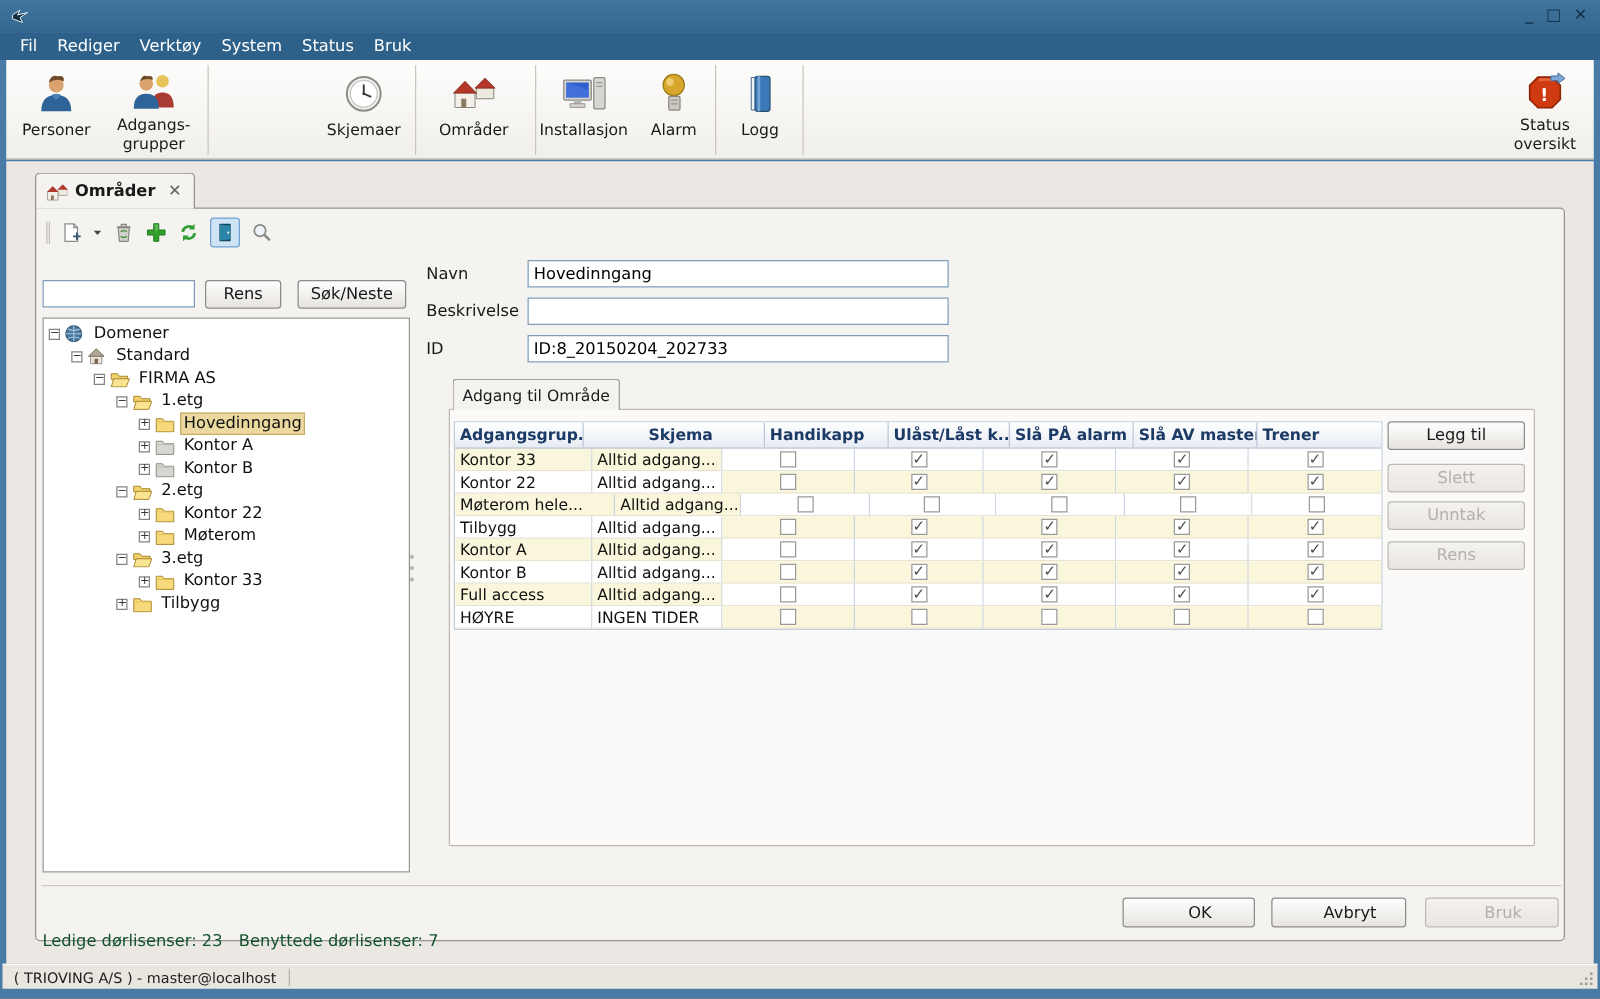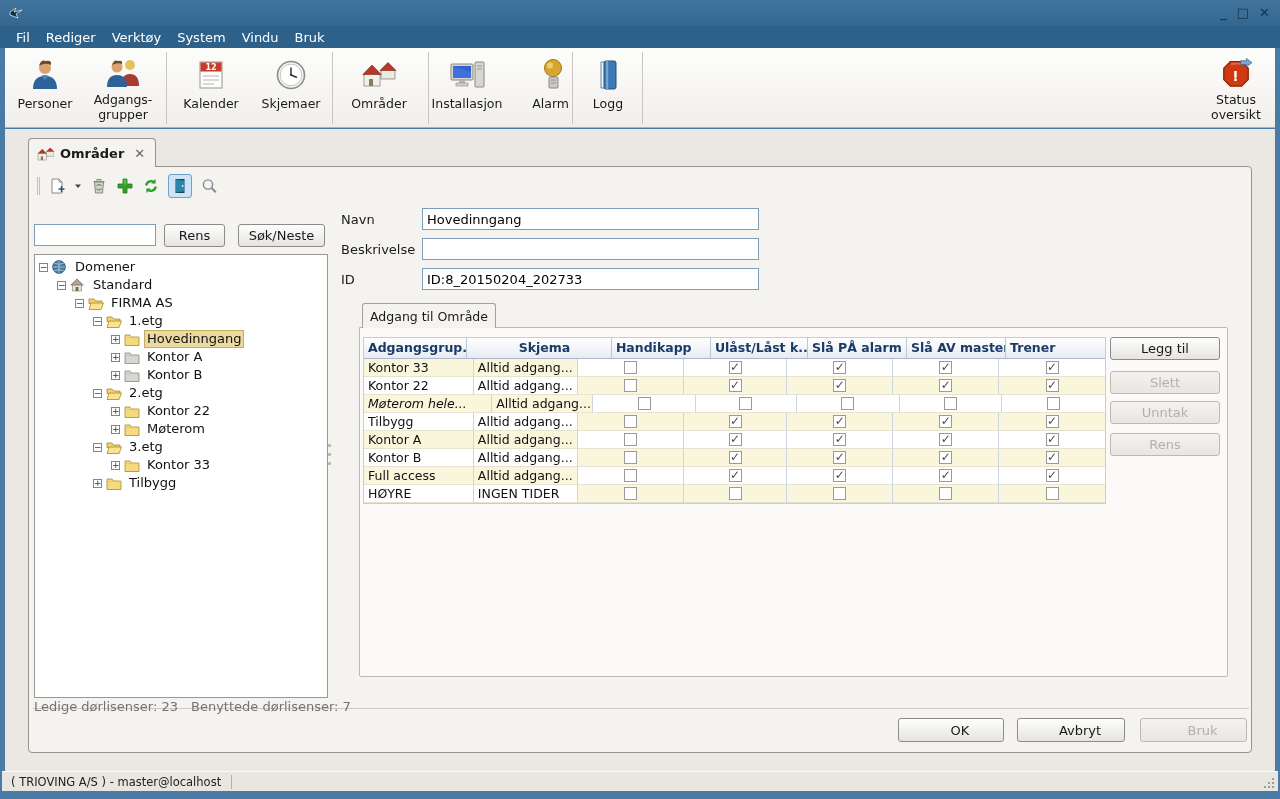--- a/index.html
+++ b/index.html
@@ -83,21 +83,21 @@
   .td:last-child{border-right:none;}
   .td.ck{display:flex;align-items:center;justify-content:center;padding:0;}
   .td.cream{background:#faf6dc;}
   .checkbox{width:13px;height:13px;border:1px solid #9a9a9a;background:#fff;
     display:flex;align-items:center;justify-content:center;font-size:12px;color:#4a4a4a;
     line-height:11px;cursor:default;}
   .sidebtns{position:absolute;left:750px;top:9px;width:112px;}
   .sidebtn{display:block;width:110px;height:23px;margin:0;}
   
   .footer-sep{position:absolute;left:4px;top:541px;width:1216px;height:1px;background:#ccc9c3;}
-  .lic-label{position:absolute;top:530px;font-size:13px;color:#737373;line-height:20px;}
+  .lic-label{position:absolute;top:577px;font-size:13px;color:#14532d;line-height:20px;}
   .foot-btn{position:absolute;top:551px;height:24px;padding-left:24px;}
   
   .statusbar{position:absolute;left:2px;top:771px;width:1276px;height:20px;background:#e9e6df;
     border-top:1px solid #fbfaf7;display:flex;align-items:center;}
   .status-text{font-size:11.5px;color:#222;margin-left:9px;}
   .status-sep{width:1px;height:14px;background:#b5b2ac;margin-left:10px;}
   .resize-grip{position:absolute;right:4px;bottom:3px;width:12px;height:12px;}
   .resize-grip i{position:absolute;width:2px;height:2px;background:#a09d96;}
   .resize-grip i:nth-child(1){right:0;bottom:0;}
   .resize-grip i:nth-child(2){right:4px;bottom:0;}
@@ -122,21 +122,21 @@
         <span class="winctrl">□</span>
         <span class="winctrl">✕</span>
       </span>
   </div>
 
   <div class="menubar">
       <span class="menu-item">Fil</span>
       <span class="menu-item">Rediger</span>
       <span class="menu-item">Verktøy</span>
       <span class="menu-item">System</span>
-      <span class="menu-item">Vindu</span>
+      <span class="menu-item">Status</span>
       <span class="menu-item">Bruk</span>
     </div>
 
   <div class="toolbar">
     <div class="tb-item" style="left:80px;width:76px;">
       <span class="tb-icon">
         <svg width="38" height="34" viewBox="0 0 38 34">
           <circle cx="26" cy="9" r="5" fill="#e6c25a"></circle>
           <path d="M17 30q0-12 9-12t9 12z" fill="#a83c32"></path>
           <circle cx="13" cy="11" r="5.5" fill="#d9a26e"></circle>
@@ -151,35 +151,20 @@
         <svg width="34" height="34" viewBox="0 0 34 34">
           <circle cx="17" cy="10" r="6" fill="#d9a26e"></circle>
           <path d="M11 8q2-7 7-5q6-1 5 4q-6-3-12 1z" fill="#6e4a28"></path>
           <path d="M5 31q0-13 12-13t12 13z" fill="#2d6398"></path>
           <path d="M13 18q4-2 8 0l-4 4z" fill="#4a82b4"></path>
         </svg>
       </span>
       <span class="tb-label">Personer</span>
     </div>
     <div class="tb-sep" style="left:161px;"></div>
-    <div class="tb-item" style="left:170px;width:72px;">
-      <span class="tb-icon">
-        <svg width="34" height="34" viewBox="0 0 34 34">
-          <rect x="6" y="4" width="22" height="26" fill="#fdfdfc" stroke="#979590"></rect>
-          <rect x="6.5" y="4.5" width="21" height="9" fill="#c63b2a"></rect>
-          <text x="17" y="12" font-size="8" font-weight="bold" fill="#fff" text-anchor="middle" font-family="DejaVu Sans,sans-serif">12</text>
-          <g stroke="#b8b5b0">
-              <line x1="9" y1="18" x2="25" y2="18"></line>
-              <line x1="9" y1="22" x2="25" y2="22"></line>
-              <line x1="9" y1="26" x2="20" y2="26"></line>
-            </g>
-        </svg>
-      </span>
-      <span class="tb-label">Kalender</span>
-    </div>
     <div class="tb-item" style="left:250px;width:72px;">
       <span class="tb-icon">
         <svg width="34" height="34" viewBox="0 0 34 34">
           <circle cx="17" cy="17" r="13.5" fill="#f2f2f0" stroke="#8f8d89" stroke-width="1.6"></circle>
           <circle cx="17" cy="17" r="10.8" fill="#ffffff" stroke="#c8c6c2"></circle>
           <line x1="17" y1="17" x2="17" y2="9.5" stroke="#333" stroke-width="1.5"></line>
           <line x1="17" y1="17" x2="23" y2="19.5" stroke="#333" stroke-width="1.5"></line>
           <circle cx="17" cy="17" r="1.1" fill="#333"></circle>
         </svg>
       </span>
@@ -207,21 +192,21 @@
           <path d="M4 8l18 6v6H4z" fill="#4a78e0" opacity="0.7"></path>
           <rect x="10" y="22" width="6" height="3" fill="#b8b6b0"></rect>
           <rect x="7" y="25" width="12" height="3" fill="#d2d0ca" stroke="#8a8882" stroke-width="0.6"></rect>
           <rect x="26" y="4" width="9" height="25" rx="1" fill="#d8d6d1" stroke="#8a8882"></rect>
           <line x1="28" y1="8" x2="33" y2="8" stroke="#97958f"></line>
           <line x1="28" y1="11" x2="33" y2="11" stroke="#97958f"></line>
         </svg>
       </span>
       <span class="tb-label">Installasjon</span>
     </div>
-    <div class="tb-item" style="left:504px;width:60px;align-items:flex-end;">
+    <div class="tb-item" style="left:504px;width:60px;">
       <span class="tb-icon">
         <svg width="32" height="34" viewBox="0 0 32 34">
           <circle cx="16" cy="10" r="8.5" fill="#d8a62c" stroke="#9c7a16"></circle>
           <circle cx="13" cy="7.5" r="3" fill="#eccc72"></circle>
           <rect x="12" y="19" width="9" height="11" rx="1" fill="#ccc9c2" stroke="#8a8882"></rect>
           <line x1="14" y1="22" x2="19" y2="22" stroke="#97958f"></line>
           <line x1="14" y1="25" x2="19" y2="25" stroke="#97958f"></line>
         </svg>
       </span>
       <span class="tb-label">Alarm</span>
@@ -516,21 +501,21 @@
                 <span class="checkbox">✓</span>
               </div>
               <div class="td ck cream" style="width: 106px;">
                 <span class="checkbox">✓</span>
               </div>
               <div class="td ck cream" style="width: 106px;">
                 <span class="checkbox">✓</span>
               </div>
             </div>
             <div class="trow">
-              <div class="td cream" style="width: 132px; font-style: italic;">Møterom hele...</div>
+              <div class="td cream" style="width: 132px;">Møterom hele...</div>
               <div class="td cream" style="width: 104px;">Alltid adgang...</div>
               <div class="td ck" style="width: 106px;">
                 <span class="checkbox"></span>
               </div>
               <div class="td ck" style="width: 104px;">
                 <span class="checkbox"></span>
               </div>
               <div class="td ck" style="width: 106px;">
                 <span class="checkbox"></span>
               </div>

